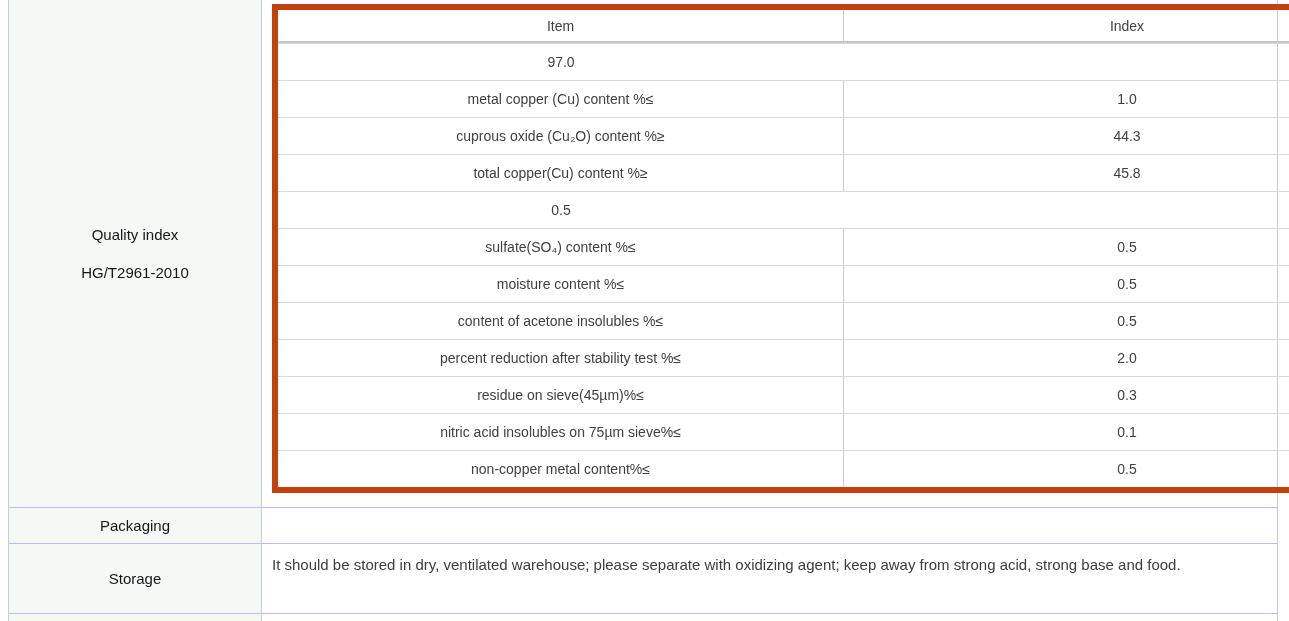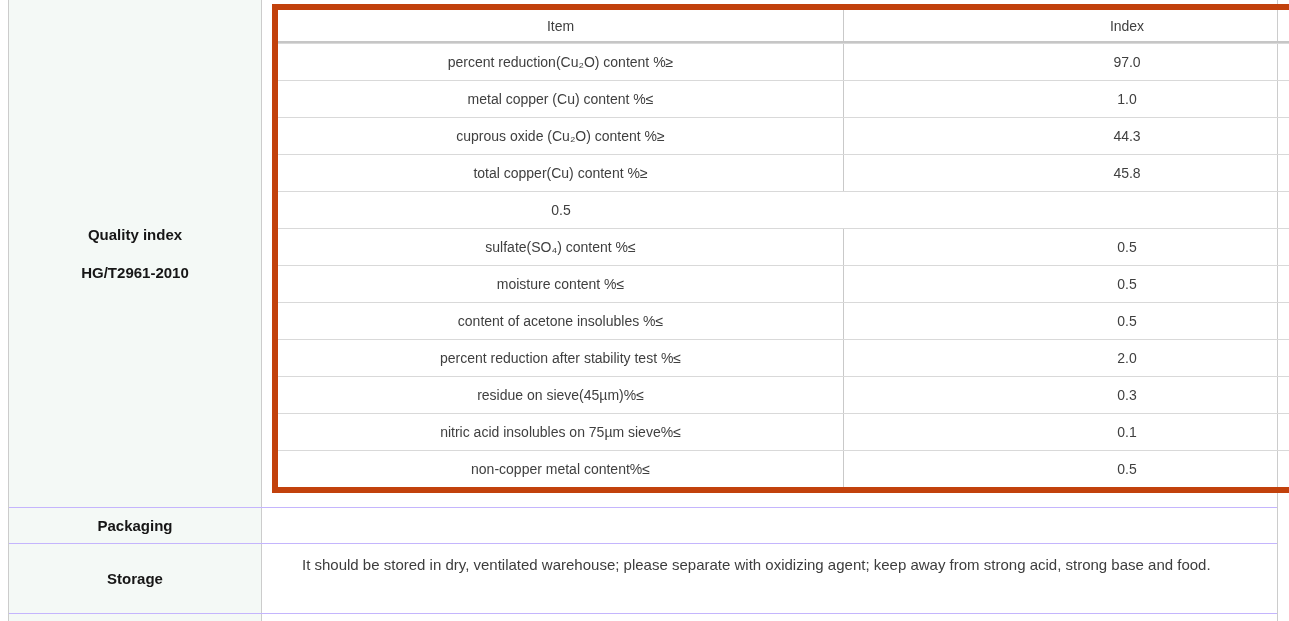--- a/index.html
+++ b/index.html
@@ -24,33 +24,33 @@
   .orow + .orow { border-top: 1px solid #c4b5fd; }
   .olabel {
     width: 253px;
     flex: 0 0 253px;
     background: #f4f9f6;
     border-right: 1px solid #cccccc;
     display: flex;
     flex-direction: column;
     align-items: center;
     justify-content: center;
-    font-weight: bold;
+    font-weight: normal;
     font-size: 15px;
     color: #161616;
     text-align: center;
   }
   .ocontent {
     flex: 1 1 auto;
     background: #ffffff;
     min-width: 0;
   }
   .row-quality { height: 507px; }
   .row-packaging { height: 36px; }
-  .row-storage { height: 70px; gap: 30px; }
+  .row-storage { height: 70px; }
   .row-partial { height: 30px; }
   .quality-line { line-height: 38px; }
 
   
   .inner-table {
     margin: 4px 22px 0 10px;
     width: 1144px;
     border: 6px solid #c2410c;
   }
   .irow {
@@ -100,21 +100,20 @@
       <div class="quality-line">Quality index</div>
       <div class="quality-line">HG/T2961-2010</div>
     </div>
     <div class="ocontent">
       <div class="inner-table">
         <div class="irow header r0">
           <div class="icell item">Item</div>
           <div class="icell">Index</div>
         </div>
         <div class="irow">
-          <div class="icell item">percent reduction(Cu₂O) content %≥</div>
           <div class="icell">97.0</div>
         </div>
         <div class="irow">
           <div class="icell item">metal copper (Cu) content %≤</div>
           <div class="icell">1.0</div>
         </div>
         <div class="irow">
           <div class="icell item">cuprous oxide (Cu₂O) content %≥</div>
           <div class="icell">44.3</div>
         </div>

